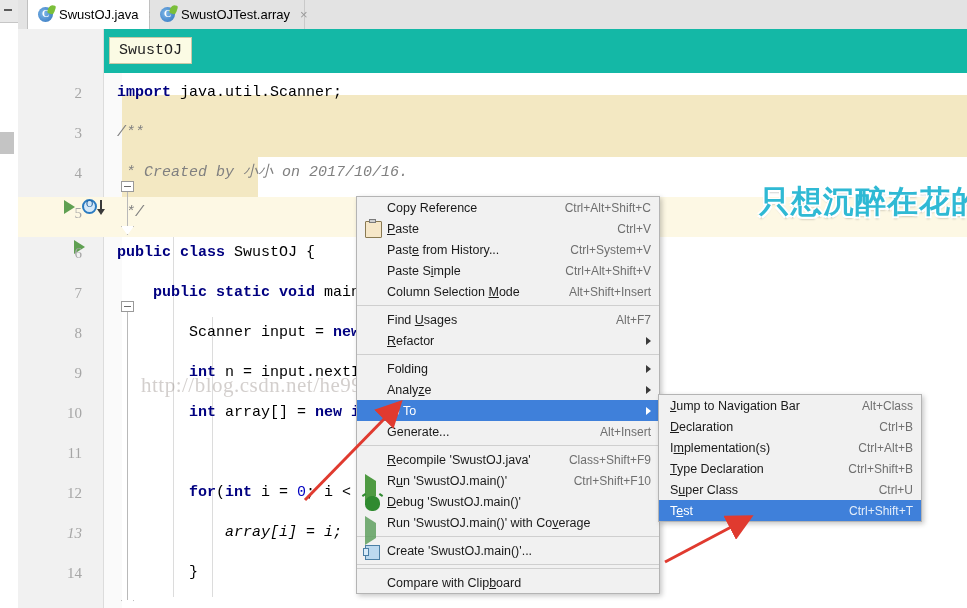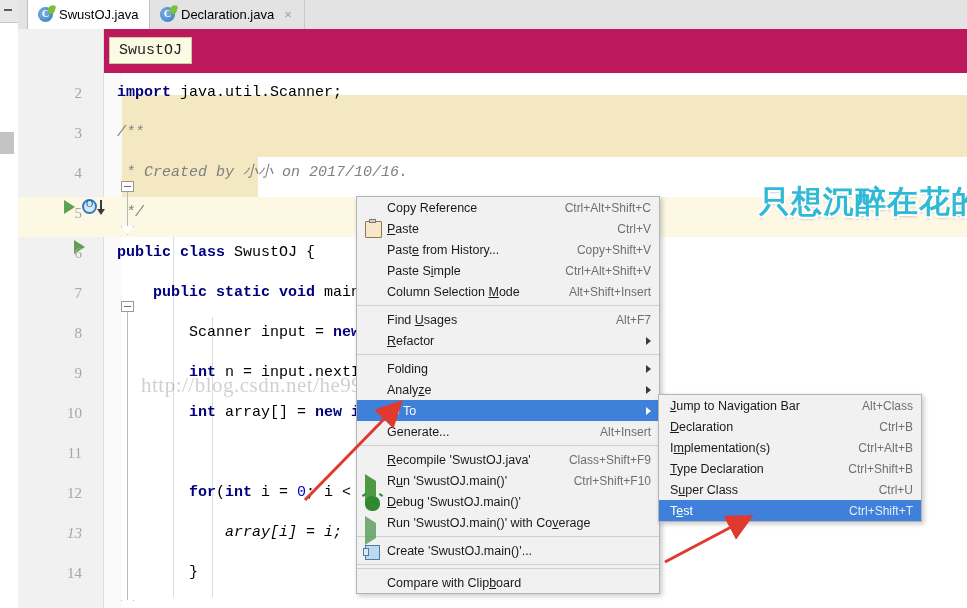--- a/index.html
+++ b/index.html
@@ -25,21 +25,21 @@
   .tab{position:absolute;top:0;height:29px;display:flex;align-items:center;gap:6px;padding:0 8px 0 10px;box-sizing:border-box;font-size:13px;}
   .tab.active{background:#ffffff;border-right:1px solid #c0c0c0;border-left:1px solid #c0c0c0;}
   .tab.inactive{background:#e3e3e3;border-right:1px solid #c9c9c9;}
   .tab-label{white-space:nowrap;color:#000;}
   .tab-close{color:#9a9a9a;font-size:13px;margin-left:4px;}
   .jicon{width:15px;height:15px;border-radius:50%;background:radial-gradient(circle at 38% 42%, #7fb8e8 0%, #4f8fd0 55%, #3a77b8 100%);position:relative;flex:0 0 auto;}
   .jicon:after{content:"";position:absolute;right:-2px;top:-2px;width:7px;height:9px;background:#7bbf3a;border-radius:60% 20% 40% 30%;transform:rotate(18deg);}
   .jicon .c{position:absolute;left:4px;top:1px;font-size:10px;color:#fff;font-weight:bold;font-family:"Liberation Serif",serif;}
 
   
-  .crumbrow{position:absolute;left:18px;top:29px;width:949px;height:44px;background:#be185d;border-bottom:1px solid #d8d8d8;}
+  .crumbrow{position:absolute;left:18px;top:29px;width:949px;height:44px;background:#14b8a6;border-bottom:1px solid #d8d8d8;}
   .crumbrow .gutterpad{position:absolute;left:0;top:0;width:85px;height:44px;background:#f1f1f1;border-right:1px solid #dcdcdc;}
   .crumb{position:absolute;left:91px;top:8px;height:27px;padding:2px 9px;box-sizing:border-box;
          background:#fbfbe4;border:1px solid #c9c9a8;display:flex;align-items:center;
          font-family:"Liberation Mono", monospace;font-size:15px;color:#222;}
 
   
   .editor{position:absolute;left:18px;top:73px;width:949px;height:535px;background:#ffffff;overflow:hidden;}
   .gutter{position:absolute;left:0;top:0;width:85px;height:535px;background:#f1f1f1;}
   .gutter-border{position:absolute;left:85px;top:0;width:1px;height:535px;background:#dcdcdc;}
   .fold-col{position:absolute;left:86px;top:0;width:18px;height:535px;background:#fafafa;}
@@ -131,21 +131,21 @@
       <span class="jicon">
           <span class="c">C</span>
         </span>
       <span class="tab-label">SwustOJ.java</span>
       <span class="tab-close">×</span>
     </div>
     <div class="tab inactive" style="left:132px;width:155px;">
       <span class="jicon">
           <span class="c">C</span>
         </span>
-      <span class="tab-label">Declaration.java</span>
+      <span class="tab-label">SwustOJTest.array</span>
       <span class="tab-close">×</span>
     </div>
   </div>
 
   <div class="crumbrow">
     <div class="gutterpad"></div>
     <div class="crumb">SwustOJ</div>
   </div>
 
   <div class="editor">
@@ -242,21 +242,21 @@
         <span class="lbl">Copy Reference</span>
         <span class="acc">Ctrl+Alt+Shift+C</span>
       </div>
       <div class="mi">
         <div class="ico ic-paste"></div>
         <span class="lbl"><span><span class="u">P</span>aste</span></span>
         <span class="acc">Ctrl+V</span>
       </div>
       <div class="mi">
         <span class="lbl"><span>Past<span class="u">e</span> from History...</span></span>
-        <span class="acc">Copy+Shift+V</span>
+        <span class="acc">Ctrl+System+V</span>
       </div>
       <div class="mi">
         <span class="lbl"><span>Paste S<span class="u">i</span>mple</span></span>
         <span class="acc">Ctrl+Alt+Shift+V</span>
       </div>
       <div class="mi">
         <span class="lbl"><span>Column Selection <span class="u">M</span>ode</span></span>
         <span class="acc">Alt+Shift+Insert</span>
       </div>
       <div class="sep"></div>

